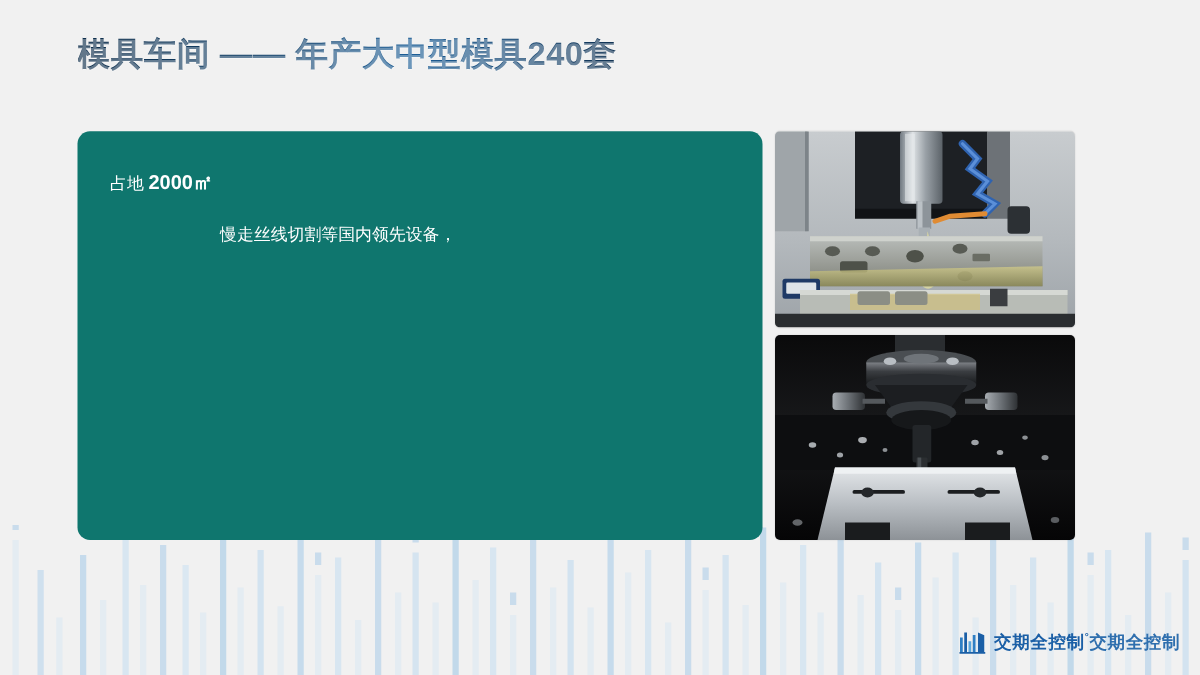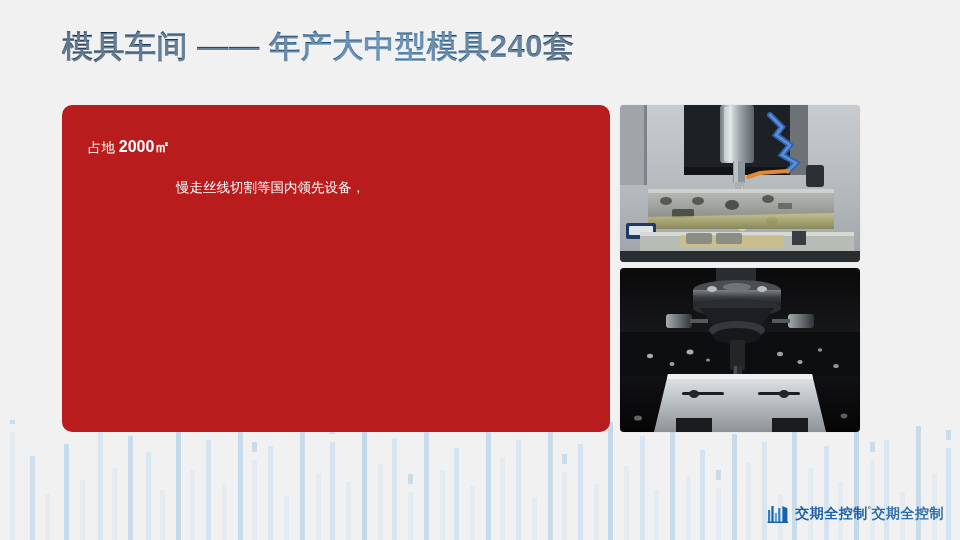--- a/index.html
+++ b/index.html
@@ -33,41 +33,41 @@
     bottom: 0;
     width: 5px;
     border-radius: 0;
   }
 
   
   .title {
     position: absolute;
     left: 62px;
     top: 28px;
-    font-size: 31px;
+    font-size: 26px;
     font-weight: bold;
     letter-spacing: 0.5px;
     line-height: 1.2;
     white-space: nowrap;
     color: #153a5b;
     background: linear-gradient(100deg, #0e2d4a 0%, #16456e 38%, #1d5e96 62%, #123353 100%);
     -webkit-background-clip: text;
     background-clip: text;
     -webkit-text-fill-color: transparent;
     text-shadow: 0 1px 0 rgba(255,255,255,0.35);
   }
 
   
   .panel {
     position: absolute;
     left: 62px;
     top: 105px;
     width: 548px;
     height: 327px;
-    background: #b91c1c;
+    background: #0f766e;
     border-radius: 10px;
     box-sizing: border-box;
     padding: 30px 26px 20px 26px;
   }
   .panel .line {
     color: #ffffff;
     font-size: 13.5px;
     line-height: 1.45;
     margin-bottom: 20px;
     white-space: nowrap;

